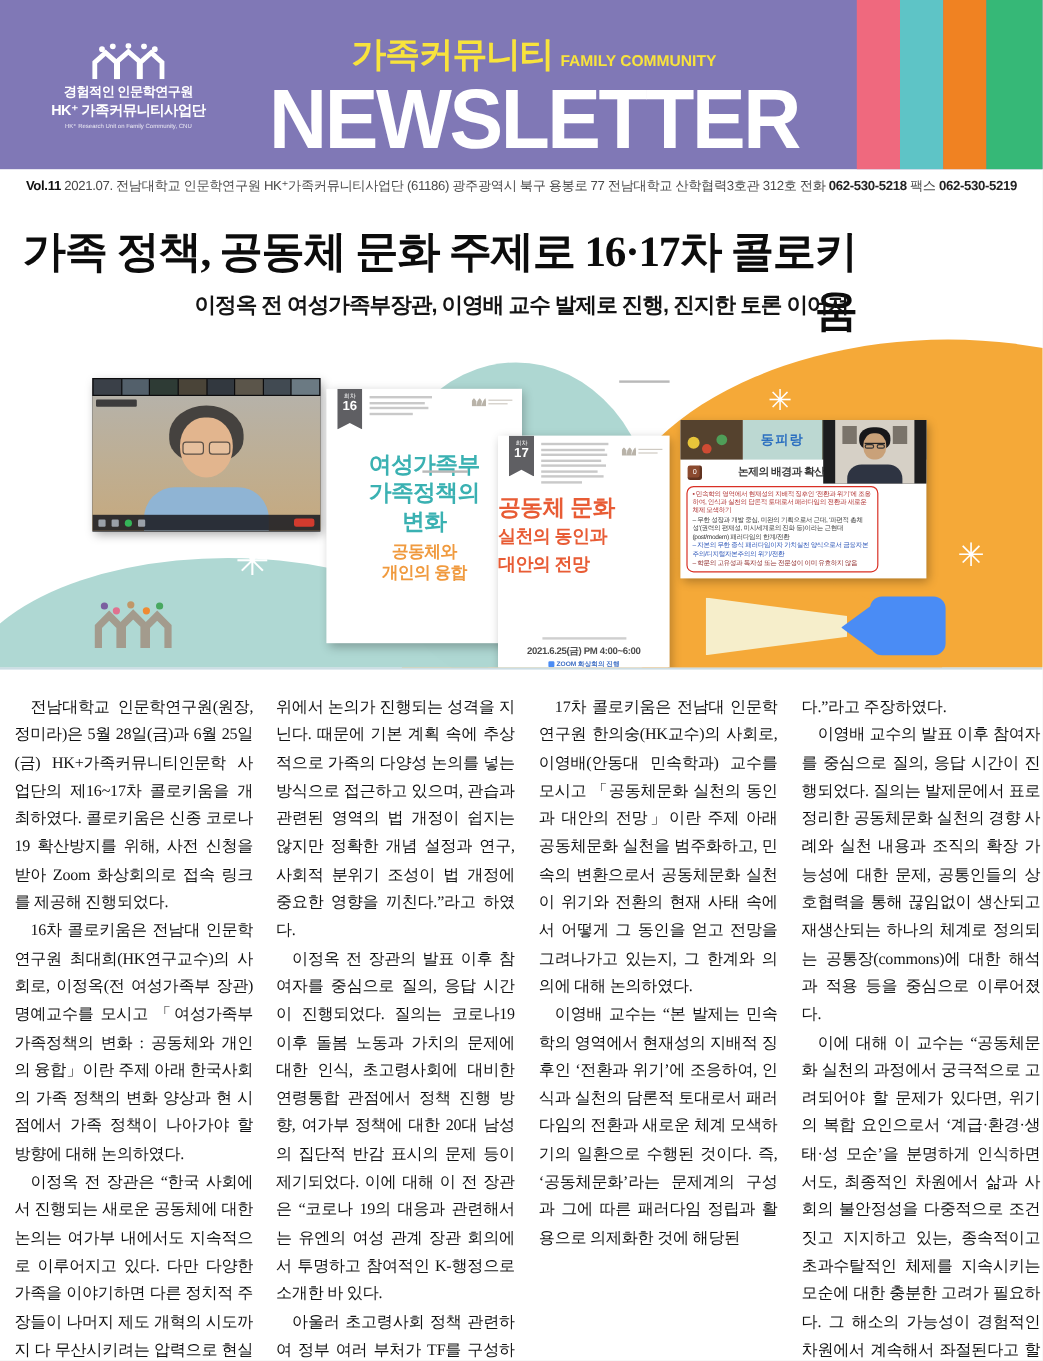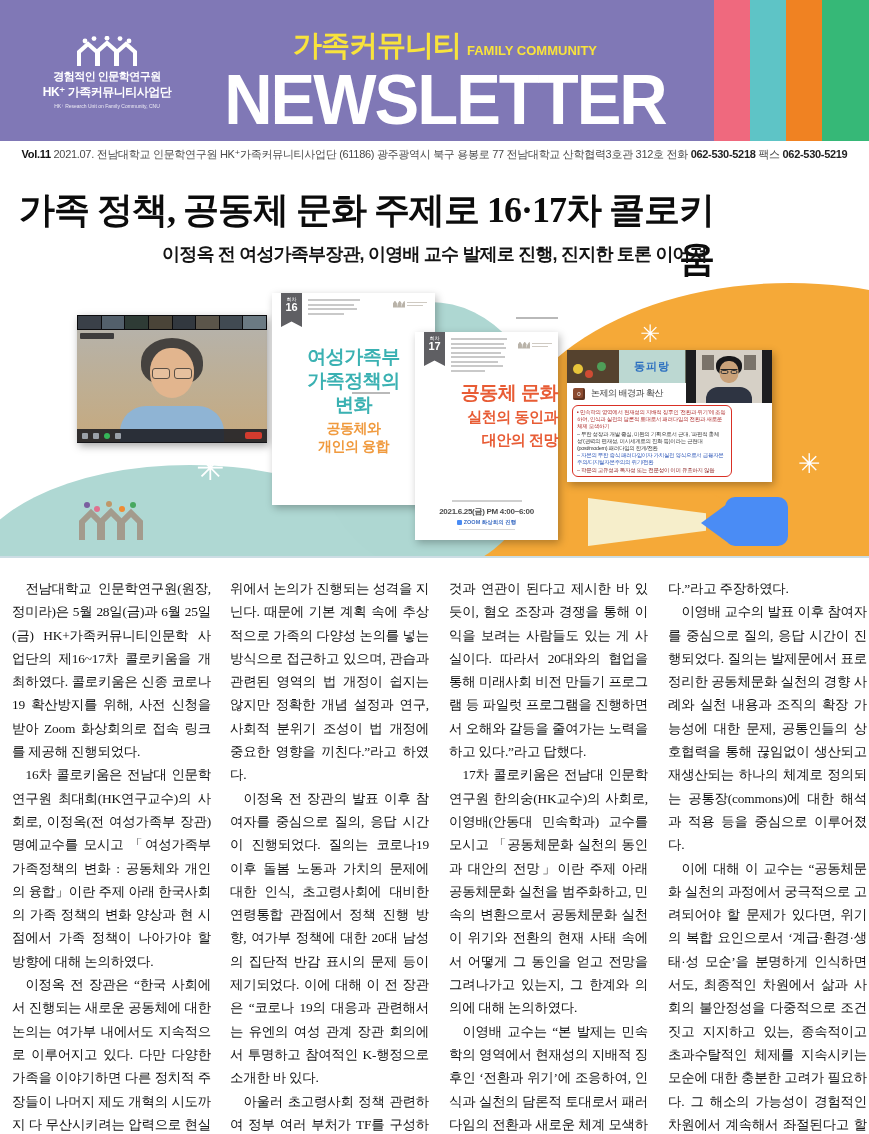--- a/index.html
+++ b/index.html
@@ -52,36 +52,36 @@
   .face { position:absolute; left:50%; top:18px; transform:translateX(-50%); width:44px; height:50px; background:#e2b58e; border-radius:46% 46% 50% 50%; }
   .glasses { position:absolute; left:50%; top:38px; transform:translateX(-50%); width:40px; height:11px; display:flex; gap:4px; }
   .glasses div { flex:1; border:1.5px solid #5a4f45; border-radius:3px; background:rgba(255,255,255,.15); }
   .body-shape { position:absolute; left:50%; bottom:-2px; transform:translateX(-50%); width:104px; height:38px; background:#8fb4d4; border-radius:26px 26px 0 0; }
   .zs-bar { position:absolute; left:0; bottom:0; width:100%; height:13px; background:rgba(28,28,34,.88); display:flex; align-items:center; gap:5px; padding:0 5px; }
   .zs-ic { width:6px; height:6px; background:#9aa0a8; border-radius:1px; }
   .zs-ic.green { background:#35b558; border-radius:50%; }
   .zs-end { margin-left:auto; width:17px; height:7px; background:#d23b2e; border-radius:2px; }
 
   
-  .poster { position:absolute; background:#fff; box-shadow:2px 3px 8px rgba(0,0,0,.28); }
+  .poster { position:absolute; background:#fff; box-shadow:2px 3px 8px rgba(0,0,0,.28);margin-top:31px; }
   .p16 { left:272px; top:13px; width:163px; height:212px; }
   .p17 { left:415px; top:52px; width:143px; height:208px; z-index:3; }
   .ribbon { position:absolute; left:9px; top:0; width:21px; height:34px; background:#5f5f63; color:#fff; text-align:center;
     clip-path:polygon(0 0,100% 0,100% 100%,50% 84%,0 100%); }
   .ribbon .rl { font-size:5px; padding-top:3px; }
   .ribbon .rn { font-size:11px; font-weight:bold; line-height:11px; }
   .tinylines { position:absolute; display:flex; flex-direction:column; gap:2.5px; }
   .tinylines div { height:2px; background:#c9c9c9; }
   .mini-logo { position:absolute; width:34px; height:10px; display:flex; align-items:center; gap:2px; }
   .mini-logo .mk { width:12px; height:7px; background:#b9b3a9; clip-path:polygon(0 100%,0 40%,16% 0,33% 40%,33% 100%,40% 40%,56% 0,72% 40%,66% 100%,80% 40%,96% 0,100% 40%,100% 100%); }
   .mini-logo .mt { flex:1; display:flex; flex-direction:column; gap:1.5px; }
   .mini-logo .mt div { height:1.5px; background:#cfcac2; }
   .p16 .brush1 { position:absolute; left:0; top:52px; width:100%; text-align:center; color:#3ab1b2; font-weight:bold; font-size:19px; line-height:24px; letter-spacing:-0.5px; }
   .p16 .brush2 { position:absolute; left:0; top:126px; width:100%; text-align:center; color:#f09a3e; font-weight:bold; font-size:14px; line-height:18px; letter-spacing:-0.5px; }
-  .p17 .brush { position:absolute; left:0; top:48px; width:100%; text-align:right; color:#e85c35; font-weight:bold; letter-spacing:-0.5px; }
+  .p17 .brush { position:absolute; left:0; top:48px; width:100%; text-align:left; color:#e85c35; font-weight:bold; letter-spacing:-0.5px; }
   .p17 .b1 { font-size:19px; line-height:25px; }
   .p17 .b2 { font-size:15px; line-height:23px; }
   .p17-date-block { position:absolute; left:0; bottom:10px; width:100%; text-align:center; }
   .p17-dl0 { width:70px; height:2px; background:#cfcfcf; margin:0 auto 4px auto; }
   .p17-date { font-size:8px; font-weight:bold; color:#4c4c4c; letter-spacing:-0.3px; }
   .p17-zoom { margin-top:2px; font-size:5.5px; color:#3f6fc4; font-weight:bold; }
   .zoom-sq { display:inline-block; width:5px; height:5px; background:#4a8cf5; border-radius:1px; vertical-align:middle; margin-right:2px; }
   .p17-dl1 { width:56px; height:1.5px; background:#d8d8d8; margin:3px auto 0 auto; }
   .dash { position:absolute; height:2px; background:#b9b9b9; }
 
@@ -96,21 +96,21 @@
   .webcam { position:absolute; right:0; top:0; width:86px; height:53px; background:#1d1d1f; z-index:2; }
   .wc-in { position:absolute; left:10px; top:0; width:66px; height:53px; background:#d6d0c6; overflow:hidden; }
   .frame { position:absolute; width:12px; height:15px; background:#7a736a; top:5px; }
   .wc-hair { position:absolute; left:50%; top:6px; transform:translateX(-50%); width:26px; height:20px; background:#17171a; border-radius:45%; }
   .wc-face { position:absolute; left:50%; top:11px; transform:translateX(-50%); width:19px; height:22px; background:#c9a179; border-radius:45%; }
   .wc-glasses { position:absolute; left:50%; top:19px; transform:translateX(-50%); width:17px; height:5px; border-top:1px solid #222; display:flex; gap:2px; }
   .wc-glasses div { flex:1; border:1px solid #333; border-radius:2px; }
   .wc-body { position:absolute; left:50%; bottom:-2px; transform:translateX(-50%); width:46px; height:18px; background:#2e3442; border-radius:12px 12px 0 0; }
   .slide-title-row { position:absolute; left:6px; top:37px; display:flex; align-items:center; gap:6px; }
   .cube { width:12px; height:12px; background:#8b4a2f; border-radius:2px; color:#fff; font-size:6px; text-align:center; line-height:12px; box-shadow:inset -2px -2px 0 rgba(0,0,0,.3); }
-  .slide-title { font-size:9px; font-weight:normal; color:#3a3a3a; letter-spacing:-0.5px; }
+  .slide-title { font-size:9px; font-weight:bold; color:#3a3a3a; letter-spacing:-0.5px;margin-left:24px; }
   .redbox { position:absolute; left:5px; top:55px; width:160px; height:72px; border:1.5px solid #d93025; border-radius:6px; background:#fff; padding:3px 4px; overflow:hidden; }
   .redbox div { font-size:5.5px; line-height:7.2px; letter-spacing:-0.3px; }
   .rb1 { color:#b03030; } .rb2 { color:#3a3a3a; } .rb3 { color:#2b55b8; } .rb4 { color:#8d2525; }
 
   
   .beam { position:absolute; left:588px; top:218px; width:118px; height:48px; background:#f6eecb; clip-path:polygon(0 0,100% 32%,100% 68%,0 100%); }
   .cam-lens { position:absolute; left:701px; top:224px; width:26px; height:38px; background:#4a8cf5; clip-path:polygon(100% 0,100% 100%,0 50%); }
   .cam-body { position:absolute; left:725px; top:217px; width:63px; height:49px; background:#4a8cf5; border-radius:10px; }
 
   
@@ -343,21 +343,20 @@
       <p>전남대학교 인문학연구원(원장, 정미라)은 5월 28일(금)과 6월 25일(금) HK+가족커뮤니티인문학 사업단의 제16~17차 콜로키움을 개최하였다. 콜로키움은 신종 코로나19 확산방지를 위해, 사전 신청을 받아 Zoom 화상회의로 접속 링크를 제공해 진행되었다.</p>
       <p>16차 콜로키움은 전남대 인문학연구원 최대희(HK연구교수)의 사회로, 이정옥(전 여성가족부 장관) 명예교수를 모시고 「여성가족부 가족정책의 변화 : 공동체와 개인의 융합」이란 주제 아래 한국사회의 가족 정책의 변화 양상과 현 시점에서 가족 정책이 나아가야 할 방향에 대해 논의하였다.</p>
       <p>이정옥 전 장관은 “한국 사회에서 진행되는 새로운 공동체에 대한 논의는 여가부 내에서도 지속적으로 이루어지고 있다. 다만 다양한 가족을 이야기하면 다른 정치적 주장들이 나머지 제도 개혁의 시도까지 다 무산시키려는 압력으로 현실 속에서 보이지 않게 작동하는 한계 또한 존재한다. 정책의 개혁이라는 건 현실 속에서 이루어지는 것이기 때문에, 현실에서 수용가능한 범</p>
     </div>
     <div class="col c2">
       <p class="cont">위에서 논의가 진행되는 성격을 지닌다. 때문에 기본 계획 속에 추상적으로 가족의 다양성 논의를 넣는 방식으로 접근하고 있으며, 관습과 관련된 영역의 법 개정이 쉽지는 않지만 정확한 개념 설정과 연구, 사회적 분위기 조성이 법 개정에 중요한 영향을 끼친다.”라고 하였다.</p>
       <p>이정옥 전 장관의 발표 이후 참여자를 중심으로 질의, 응답 시간이 진행되었다. 질의는 코로나19 이후 돌봄 노동과 가치의 문제에 대한 인식, 초고령사회에 대비한 연령통합 관점에서 정책 진행 방향, 여가부 정책에 대한 20대 남성의 집단적 반감 표시의 문제 등이 제기되었다. 이에 대해 이 전 장관은 “코로나 19의 대응과 관련해서는 유엔의 여성 관계 장관 회의에서 투명하고 참여적인 K-행정으로 소개한 바 있다.</p>
       <p>아울러 초고령사회 정책 관련하여 정부 여러 부처가 TF를 구성하여 정년 연장, 생산성 문제 등을 함께 논의하고 있다. 마지막으로 20대 남성의 반감은 여성정책연구원의 조사 결과에 의하면 인권을 제로섬 개념으로 오인하는</p>
     </div>
     <div class="col c3">
-      <p class="cont">것과 연관이 된다고 제시한 바 있듯이, 혐오 조장과 경쟁을 통해 이익을 보려는 사람들도 있는 게 사실이다. 따라서 20대와의 협업을 통해 미래사회 비전 만들기 프로그램 등 파일럿 프로그램을 진행하면서 오해와 갈등을 줄여가는 노력을 하고 있다.”라고 답했다.</p>
       <p>17차 콜로키움은 전남대 인문학연구원 한의숭(HK교수)의 사회로, 이영배(안동대 민속학과) 교수를 모시고 「공동체문화 실천의 동인과 대안의 전망」이란 주제 아래 공동체문화 실천을 범주화하고, 민속의 변환으로서 공동체문화 실천이 위기와 전환의 현재 사태 속에서 어떻게 그 동인을 얻고 전망을 그려나가고 있는지, 그 한계와 의의에 대해 논의하였다.</p>
       <p>이영배 교수는 “본 발제는 민속학의 영역에서 현재성의 지배적 징후인 ‘전환과 위기’에 조응하여, 인식과 실천의 담론적 토대로서 패러다임의 전환과 새로운 체계 모색하기의 일환으로 수행된 것이다. 즉, ‘공동체문화’라는 문제계의 구성과 그에 따른 패러다임 정립과 활용으로 의제화한 것에 해당된</p>
     </div>
     <div class="col c4">
       <p class="cont">다.”라고 주장하였다.</p>
       <p>이영배 교수의 발표 이후 참여자를 중심으로 질의, 응답 시간이 진행되었다. 질의는 발제문에서 표로 정리한 공동체문화 실천의 경향 사례와 실천 내용과 조직의 확장 가능성에 대한 문제, 공통인들의 상호협력을 통해 끊임없이 생산되고 재생산되는 하나의 체계로 정의되는 공통장(commons)에 대한 해석과 적용 등을 중심으로 이루어졌다.</p>
       <p>이에 대해 이 교수는 “공동체문화 실천의 과정에서 궁극적으로 고려되어야 할 문제가 있다면, 위기의 복합 요인으로서 ‘계급·환경·생태·성 모순’을 분명하게 인식하면서도, 최종적인 차원에서 삶과 사회의 불안정성을 다중적으로 조건짓고 지지하고 있는, 종속적이고 초과수탈적인 체제를 지속시키는 모순에 대한 충분한 고려가 필요하다. 그 해소의 가능성이 경험적인 차원에서 계속해서 좌절된다고 할지라도, 인식 또는 사유의 차원에서라도 실현 가능한 것으로서 끊임없이 재고할 필요성은 충분할 것이다.”라고 답했다.</p>
     </div>
   </main>
 

